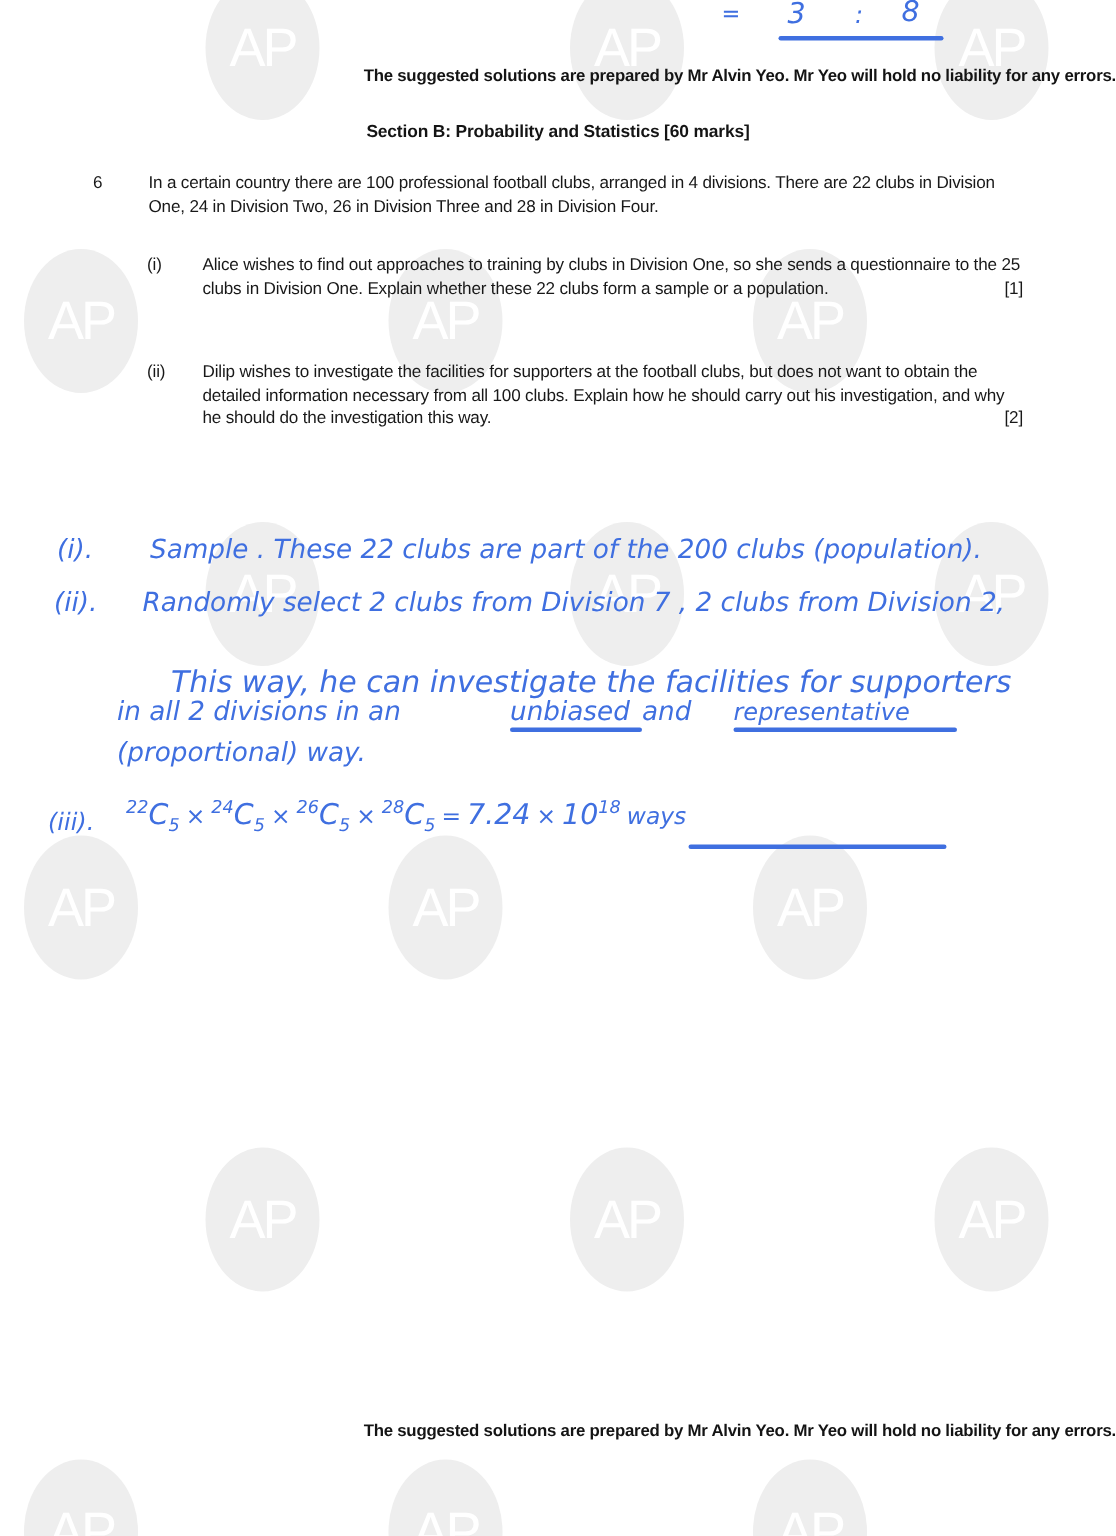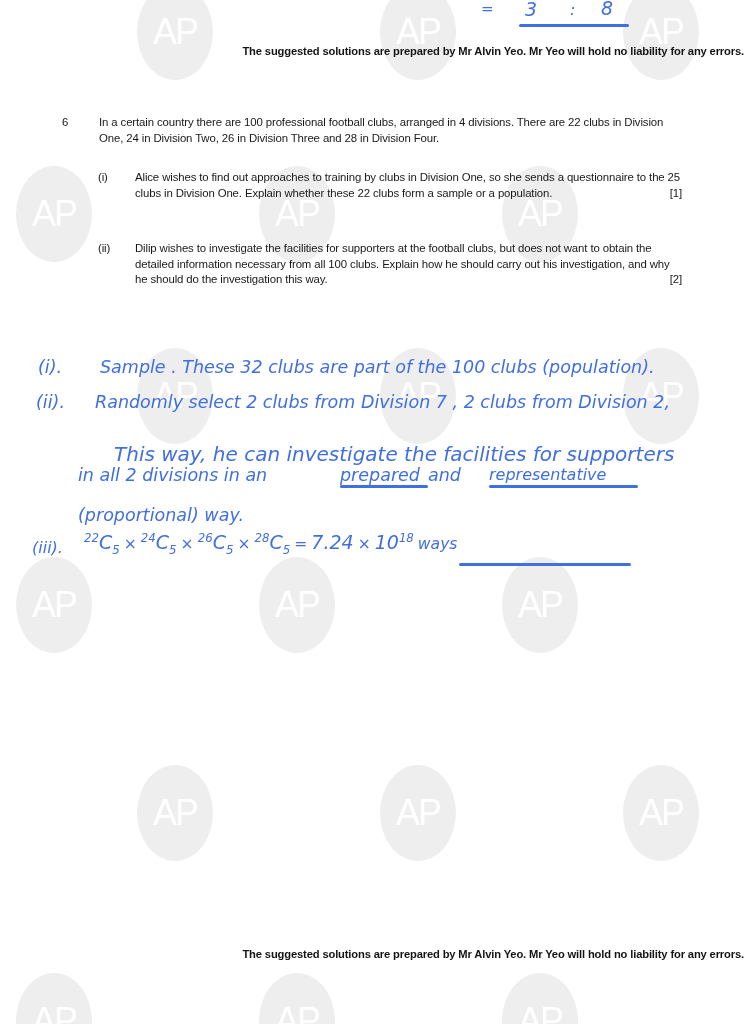--- a/index.html
+++ b/index.html
@@ -156,21 +156,21 @@
 
   
   #ink-ii-label { left: 36px;  top: 392px; font-size: 17.5px; }
   #ink-ii-l1    { left: 95px;  top: 392px; font-size: 17.5px; }
   #ink-ii-l2    { left: 78px;  top: 418px; font-size: 17.5px; }
   #ink-ii-l3    { left: 78px;  top: 442px; font-size: 20px; margin-left: 36px; }
   #ink-ii-l4a   { left: 78px;  top: 465px; font-size: 17.5px; }
   #ink-ii-l4b   { left: 340px; top: 465px; font-size: 17.5px; }
   #ink-ii-l4c   { left: 428px; top: 465px; font-size: 17.5px; }
   #ink-ii-l4d   { left: 489px; top: 465px; font-size: 16px; }
-  #ink-ii-l5    { left: 78px;  top: 492px; font-size: 17.5px; margin-top: 13px; }
+  #ink-ii-l5    { left: 78px;  top: 492px; font-size: 17.5px; }
   #ink-ii-u1    { left: 340px; top: 485px; width: 88px; }
   #ink-ii-u2    { left: 489px; top: 485px; width: 149px; }
 
   
   #ink-iii-label { left: 32px;  top: 538px; font-size: 16px; }
   #ink-iii-expr  { left: 84px;  top: 531px; font-size: 19px; }
   #ink-iii-rule  { left: 459px; top: 563px; width: 172px; }
 
   .sup { font-size: 0.62em; vertical-align: super; }
   .sub { font-size: 0.62em; vertical-align: sub; }
@@ -235,20 +235,21 @@
       </div>
       <div class="watermark" style="left: 502px; top: 973px; background: rgb(238, 238, 238);">
         <span style="color: rgb(255, 255, 255);">AP</span>
       </div>
     </div>
 
   <div id="print-layer">
 
     <div class="footer-note" id="footer-note-top">The suggested solutions are prepared by Mr Alvin Yeo. Mr Yeo will hold no liability for any errors.</div>
 
+    <div id="section-header">Section B: Probability and Statistics [60 marks]</div>
 
     <div class="q-block" id="q6-stem">
       <div class="q-num">6</div>
       <div class="q-body">In a certain country there are 100 professional football clubs, arranged in 4 divisions. There are 22 clubs in Division One, 24 in Division Two, 26 in Division Three and 28 in Division Four.</div>
     </div>
 
     <div class="q-block" id="q6-i">
       <div class="q-roman">(i)</div>
       <div class="q-body">
         <span>Alice wishes to find out approaches to training by clubs in Division One, so she sends a questionnaire to the 25 clubs in Division One. Explain whether these 22 clubs form a sample or a population.</span>
@@ -270,27 +271,27 @@
 
   <div id="ink-layer">
 
     <div class="ink" id="ink-top-eq">=</div>
     <div class="ink" id="ink-top-three">3</div>
     <div class="ink" id="ink-top-colon">:</div>
     <div class="ink" id="ink-top-eight">8</div>
     <div class="ink-underline" id="ink-top-rule"></div>
 
     <div class="ink-lbl" id="ink-i-label">(i).</div>
-    <div class="ink" id="ink-i-text">Sample . These 32 clubs are part of the 100 clubs (population).</div>
+    <div class="ink" id="ink-i-text">Sample . These 22 clubs are part of the 200 clubs (population).</div>
 
     <div class="ink-lbl" id="ink-ii-label">(ii).</div>
     <div class="ink" id="ink-ii-l1">Randomly select 2 clubs from Division 7 ,  2 clubs from Division 2,</div>
     <div class="ink" id="ink-ii-l3">This way, he can investigate the facilities for supporters</div>
     <div class="ink" id="ink-ii-l4a">in all  2 divisions  in  an</div>
-    <div class="ink" id="ink-ii-l4b">prepared</div>
+    <div class="ink" id="ink-ii-l4b">unbiased</div>
     <div class="ink" id="ink-ii-l4c">and</div>
     <div class="ink" id="ink-ii-l4d">representative</div>
     <div class="ink" id="ink-ii-l5">(proportional) way.</div>
     <div class="ink-underline" id="ink-ii-u1"></div>
     <div class="ink-underline" id="ink-ii-u2"></div>
 
     <div class="ink-lbl" id="ink-iii-label">(iii).</div>
     <div class="ink" id="ink-iii-expr">
       <span class="sup">22</span><span>C</span><span class="sub">5</span><span class="opx">×</span><span class="sup">24</span><span>C</span><span class="sub">5</span><span class="opx">×</span><span class="sup">26</span><span>C</span><span class="sub">5</span><span class="opx">×</span><span class="sup">28</span><span>C</span><span class="sub">5</span><span class="opx">=</span><span>7.24</span><span class="opx">×</span><span>10</span><span class="sup">18</span><span class="opx">ways</span>
     </div>

